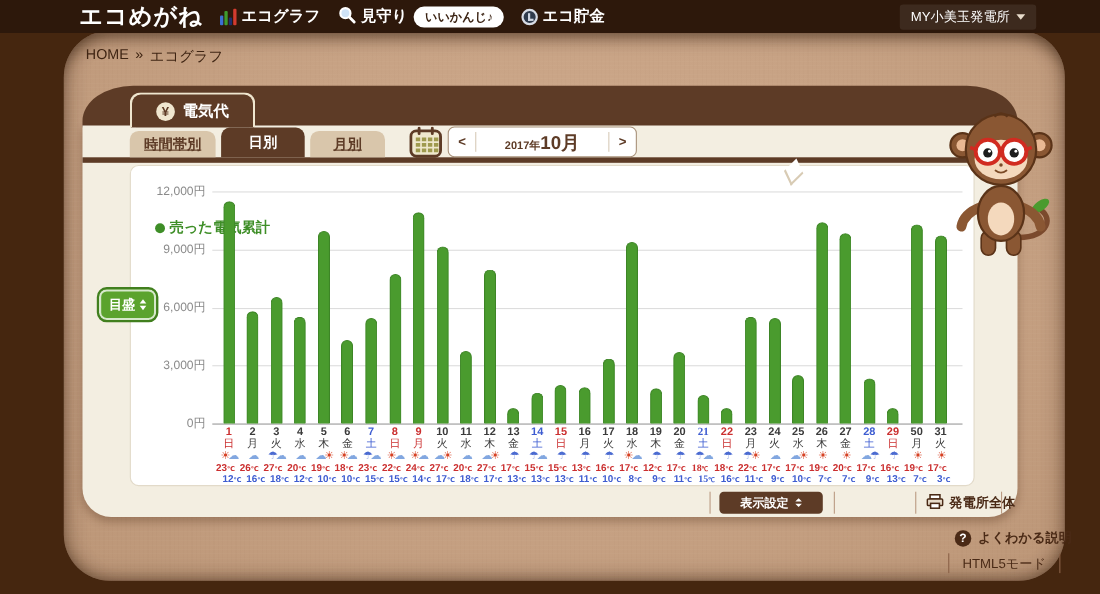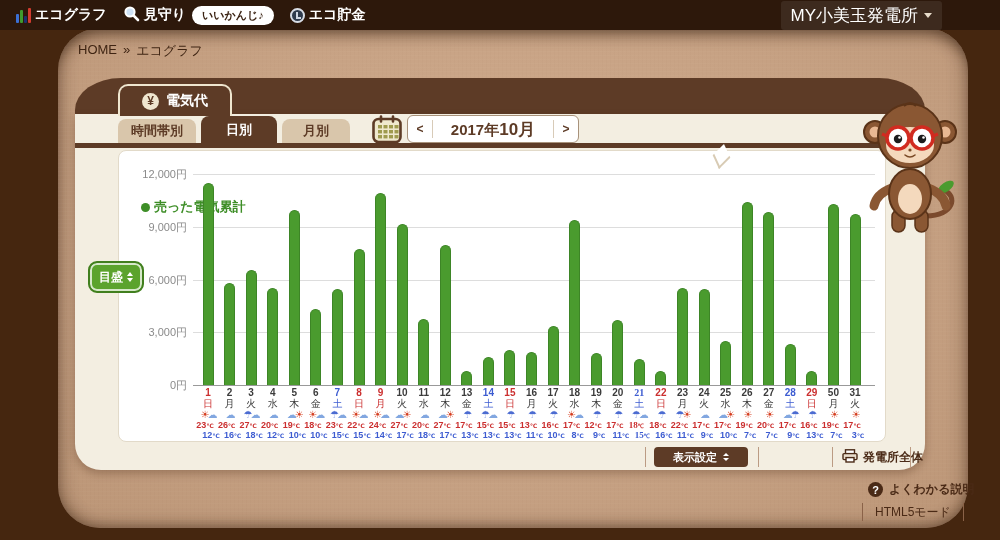--- a/index.html
+++ b/index.html
@@ -33,21 +33,21 @@
   .mini-bars{display:flex;align-items:flex-end;gap:1px;height:16px;}
   .mini-bars i{display:block;width:3px;border-radius:1px;}
   .mini-bars i:nth-child(1){height:9px;background:#3b6fd4;}
   .mini-bars i:nth-child(2){height:13px;background:#3f9b2e;}
   .mini-bars i:nth-child(3){height:7px;background:#1d2e6e;}
   .mini-bars i:nth-child(4){height:15px;background:#d23b2f;}
   .status-pill{background:#fff;color:#3a2212;font-size:11px;font-weight:bold;
     border-radius:10px;padding:2px 10px;margin-left:6px;cursor:pointer;white-space:nowrap;}
   .coin{width:15px;height:15px;border-radius:50%;background:#2f3b4d;border:2px solid #d8dde6;box-sizing:border-box;position:relative;}
   .coin::after{content:"";position:absolute;left:4px;top:2px;width:3px;height:5px;border-left:2px solid #cfd6e2;border-bottom:2px solid #cfd6e2;}
-  .account{margin-left:auto;margin-right:58px;font-size:17px;background:rgba(255,255,255,.08);
+  .account{margin-left:auto;margin-right:58px;font-size:12px;background:rgba(255,255,255,.08);
     padding:3px 10px;border-radius:3px;display:flex;align-items:center;gap:6px;cursor:pointer;white-space:nowrap;}
   .caret-down{width:0;height:0;border-left:4px solid transparent;border-right:4px solid transparent;border-top:5px solid #e8dccb;}
 
   
   .breadcrumb{position:absolute;left:78px;top:42px;font-size:13px;color:#3f2513;z-index:5;display:flex;gap:6px;}
   .breadcrumb .home{cursor:pointer;}
 
   
   .card-band{position:absolute;left:75px;top:78px;width:850px;height:38px;background:#5d3b26;
     border-radius:46px 46px 0 0 / 32px 32px 0 0;z-index:6;}
@@ -67,35 +67,35 @@
   .plant-select{position:absolute;left:410px;top:87px;width:164px;height:23px;background:#fff;
     border:1px solid #8a6a50;border-radius:4px;display:flex;align-items:center;z-index:8;cursor:pointer;}
   .plant-select .val{flex:1;font-size:13px;font-weight:bold;color:#5d3b26;padding-left:8px;white-space:nowrap;}
   .plant-select .dd{width:22px;height:23px;background:#5d3b26;border-radius:0 3px 3px 0;
     display:flex;align-items:center;justify-content:center;}
   .dd .caret-down{border-top-color:#fff;}
 
   
   .subtab{position:absolute;height:24px;border-radius:8px 8px 0 0;display:flex;align-items:center;justify-content:center;
     font-size:13px;font-weight:bold;cursor:pointer;z-index:8;}
-  .subtab.idle{background:#d9c6ab;color:#5d3b26;top:119px;}
+  .subtab.idle{background:#d9c6ab;color:#5d3b26;top:119px;text-decoration:underline;}
   .subtab.active{background:#5d3b26;color:#fff;top:116px;height:27px;}
   .subtab.s1{left:118px;width:78px;}
   .subtab.s2{left:201px;width:76px;}
   .subtab.s3{left:282px;width:68px;}
   .subtab-band{position:absolute;left:75px;top:143px;width:850px;height:5px;background:#5d3b26;z-index:7;}
 
   
   .cal-btn{position:absolute;left:372px;top:115px;width:30px;height:29px;z-index:8;cursor:pointer;}
   .date-nav{position:absolute;left:407px;top:115px;width:172px;height:28px;background:#fff;
     border:1px solid #a8927b;border-radius:6px;display:flex;align-items:center;z-index:8;box-sizing:border-box;}
   .date-nav .arrow{width:24px;text-align:center;font-size:12px;font-weight:bold;color:#5d3b26;cursor:pointer;}
   .date-nav .sep{width:1px;height:18px;background:#d8cbb8;}
   .date-nav .label{flex:1;text-align:center;color:#5d3b26;font-weight:bold;white-space:nowrap;}
-  .date-nav .label .y{font-size:15px;}
+  .date-nav .label .y{font-size:10px;}
   .date-nav .label .m{font-size:17px;}
 
   
   .bubble{position:absolute;left:678px;top:91px;width:194px;height:65px;background:#fff;
     border:2px solid #d8cbb4;border-radius:34px;z-index:12;display:flex;flex-direction:column;
     align-items:center;justify-content:center;line-height:1.25;}
   .bubble .l1{font-size:13px;color:#3e8e27;font-weight:bold;}
   .bubble .l2{color:#3e8e27;font-weight:bold;font-size:13px;}
   .bubble .l2 .amt{font-size:20px;}
   .bubble-tail{position:absolute;left:714px;top:149px;width:13px;height:13px;background:#fff;
@@ -151,20 +151,21 @@
   .mode-link .vline{width:1px;height:18px;background:#8a6248;}
   .mode-link .txt{font-size:12px;color:#4a2a16;padding:0 12px;}
 </style>
 </head>
 <body>
 
 <div class="stage">
   <div class="wall"></div>
 
   <div class="topnav">
+    <div class="logo">エコめがね</div>
     <div class="nav-item">
       <span class="mini-bars">
           <i></i>
           <i></i>
           <i></i>
           <i></i>
         </span>
       <span>エコグラフ</span>
     </div>
     <div class="nav-item">

